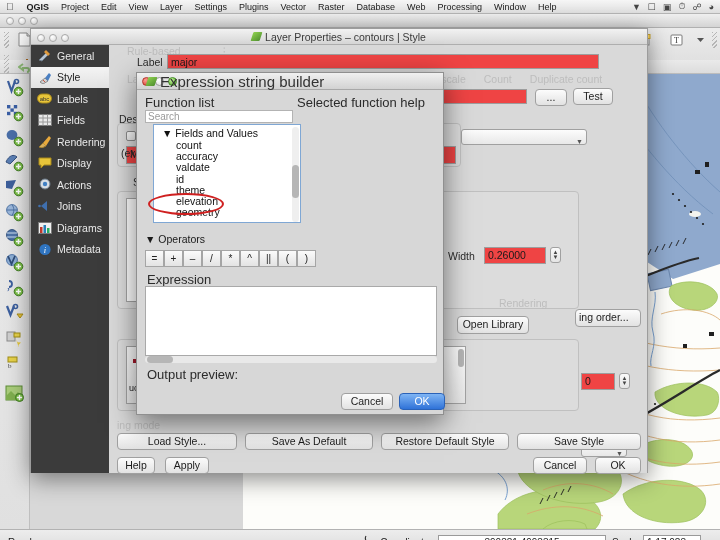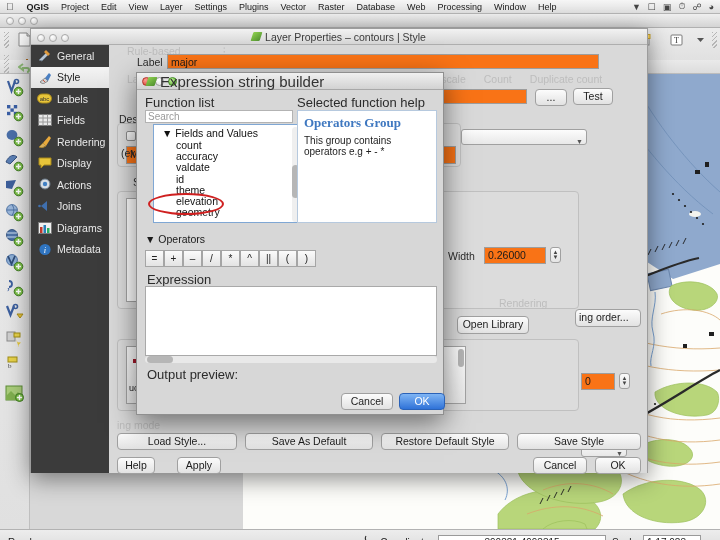--- a/index.html
+++ b/index.html
@@ -77,21 +77,21 @@
   .sideitem { height:21.5px; display:flex; align-items:center; padding-left:6px; gap:5px;
       color:#e9e9e9; font-size:10.5px; }
   .sideitem.sel { background:linear-gradient(#f4f4f4,#e2e2e2); color:#1a1a1a; }
   .sideico { width:15px; height:14px; display:flex; align-items:center; justify-content:center; font-size:10px; }
 
   
   #lpcontent { position:absolute; left:78px; top:16px; width:538px; height:428px;
      background:#d9d9d9; }
   .lbl { font-size:10.5px; color:#2b2b2b; }
   .lblfaint { font-size:10.5px; color:#bdbdbd; }
-  .inp { background:#f97316; border:1px solid #9d9d9d; height:15px; font-size:10.5px;
+  .inp { background:#ef4444; border:1px solid #9d9d9d; height:15px; font-size:10.5px;
          padding:0 3px; line-height:14px; }
   .btn { background:linear-gradient(#fcfcfc,#e2e2e2); border:1px solid #a0a0a0;
          border-radius:4px; height:17px; font-size:10.5px; text-align:center;
          line-height:15px; color:#1c1c1c; }
   .btn.def { background:linear-gradient(#7fb5f4,#2f72d8); border-color:#2a62b8; color:#fff; }
   .grp { border:1px solid #c0c0c0; border-radius:4px; background:#dcdcdc; }
   .combo { background:linear-gradient(#fcfcfc,#e8e8e8); border:1px solid #a0a0a0;
            border-radius:3px; height:16px; font-size:10.5px; line-height:15px; padding:0 3px;
            position:relative; }
   .combo .arr { position:absolute; right:3px; top:4px; font-size:7px; color:#555; }
@@ -644,21 +644,21 @@
         </div>
 
       
       <div class="abs btn" style="left:8px;top:388px;width:120px;height:17px">Load Style...</div>
       <div class="abs btn" style="left:136px;top:388px;width:128px;height:17px">Save As Default</div>
       <div class="abs btn" style="left:272px;top:388px;width:128px;height:17px">Restore Default Style</div>
       <div class="abs btn" style="left:408px;top:388px;width:124px;height:17px">Save Style</div>
 
       
       <div class="abs btn" style="left:8px;top:412px;width:38px;height:17px">Help</div>
-      <div class="abs btn" style="left:68px;top:412px;width:44px;height:17px">Apply</div>
+      <div class="abs btn" style="left:56px;top:412px;width:44px;height:17px">Apply</div>
       <div class="abs btn" style="left:424px;top:412px;width:54px;height:17px">Cancel</div>
       <div class="abs btn" style="left:486px;top:412px;width:46px;height:17px">OK</div>
     </div>
   </div>
 
   <div class="abs" id="expr">
 
     <div id="exprtitle">
       <div class="tl">
         <div class="d red"></div>
@@ -688,24 +688,20 @@
       <div class="treeitem">valdate</div>
       <div class="treeitem">id</div>
       <div class="treeitem">theme</div>
       <div class="treeitem">elevation</div>
       <div class="treeitem">geometry</div>
       <div class="vscroll" style="top:2px;height:95px">
         <div class="vthumb" style="top:38px;height:33px"></div>
       </div>
     </div>
 
-    <div class="abs helpbox" style="left:160px;top:37px;width:140px;height:113px">
-      <div class="abs helptitle" style="left:6px;top:4px">Operators Group</div>
-      <div class="abs" style="left:6px;top:24px;width:130px;font-size:10px;color:#1c1c1c">This group contains operators e.g + - *</div>
-    </div>
 
     <div class="abs" style="left:8px;top:160px;font-size:10.5px">
       <span>▼</span>
       <span>Operators</span>
     </div>
     <div class="abs" style="left:8px;top:177px;display:flex">
       <div class="opbtn">=</div>
       <div class="opbtn">+</div>
       <div class="opbtn">–</div>
       <div class="opbtn">/</div>

